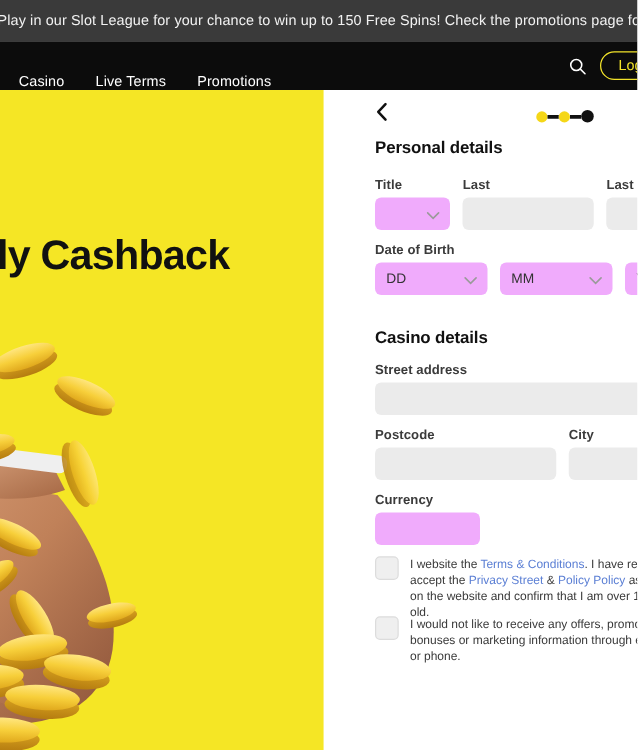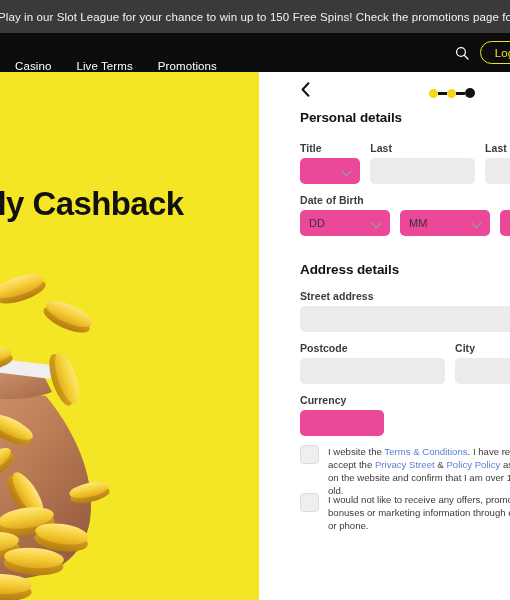--- a/index.html
+++ b/index.html
@@ -70,21 +70,21 @@
   .section-title{
     margin:0 0 0 41px;font-size:13.5px;font-weight:bold;color:#111111;letter-spacing:-.1px;
   }
   .field-label{font-size:10.5px;color:#3b3b3b;margin-bottom:4px;letter-spacing:.05px;font-weight:bold;}
   .inp{
     background:#ebebeb;border:none;border-radius:5px;height:26px;box-sizing:border-box;
     width:100%;font-size:11px;color:#333;padding:0 9px;font-family:"Liberation Sans",sans-serif;
   }
   .inp::placeholder{color:#3a3a3a;opacity:1;}
   .sel{
-    position:relative;background:#ec4899;border-radius:5px;height:26px;
+    position:relative;background:#f0abfc;border-radius:5px;height:26px;
     display:flex;align-items:center;padding:0 9px;box-sizing:border-box;
     font-size:11px;color:#333;cursor:pointer;
   }
   .sel .caret{position:absolute;right:8px;top:9px;width:11px;height:7px;}
   .row{display:flex;position:absolute;}
 
   .chk-row{position:absolute;display:flex;gap:9px;}
   .chk-box{
     width:19px;height:19px;flex:0 0 19px;background:#efefef;border:1px solid #dcdcdc;
     border-radius:4px;cursor:pointer;box-sizing:border-box;
@@ -291,21 +291,21 @@
               </svg>
           </span>
         </div>
         <div class="sel" style="width:93px;">
           <span>YYYY</span>
 
         </div>
       </div>
     </div>
 
-    <div class="section-title" style="position:absolute;top:190px;">Address details</div>
+    <div class="section-title" style="position:absolute;top:190px;">Casino details</div>
 
     <div style="position:absolute;left:41px;top:218px;width:290px;">
       <div class="field-label">Street address</div>
       <input class="inp" type="text" value="" style="">
     </div>
 
     <div class="row" style="left:41px;top:270px;width:290px;gap:10px;">
       <div style="width:145px;">
         <div class="field-label">Postcode</div>
         <input class="inp" type="text" value="" style="">

